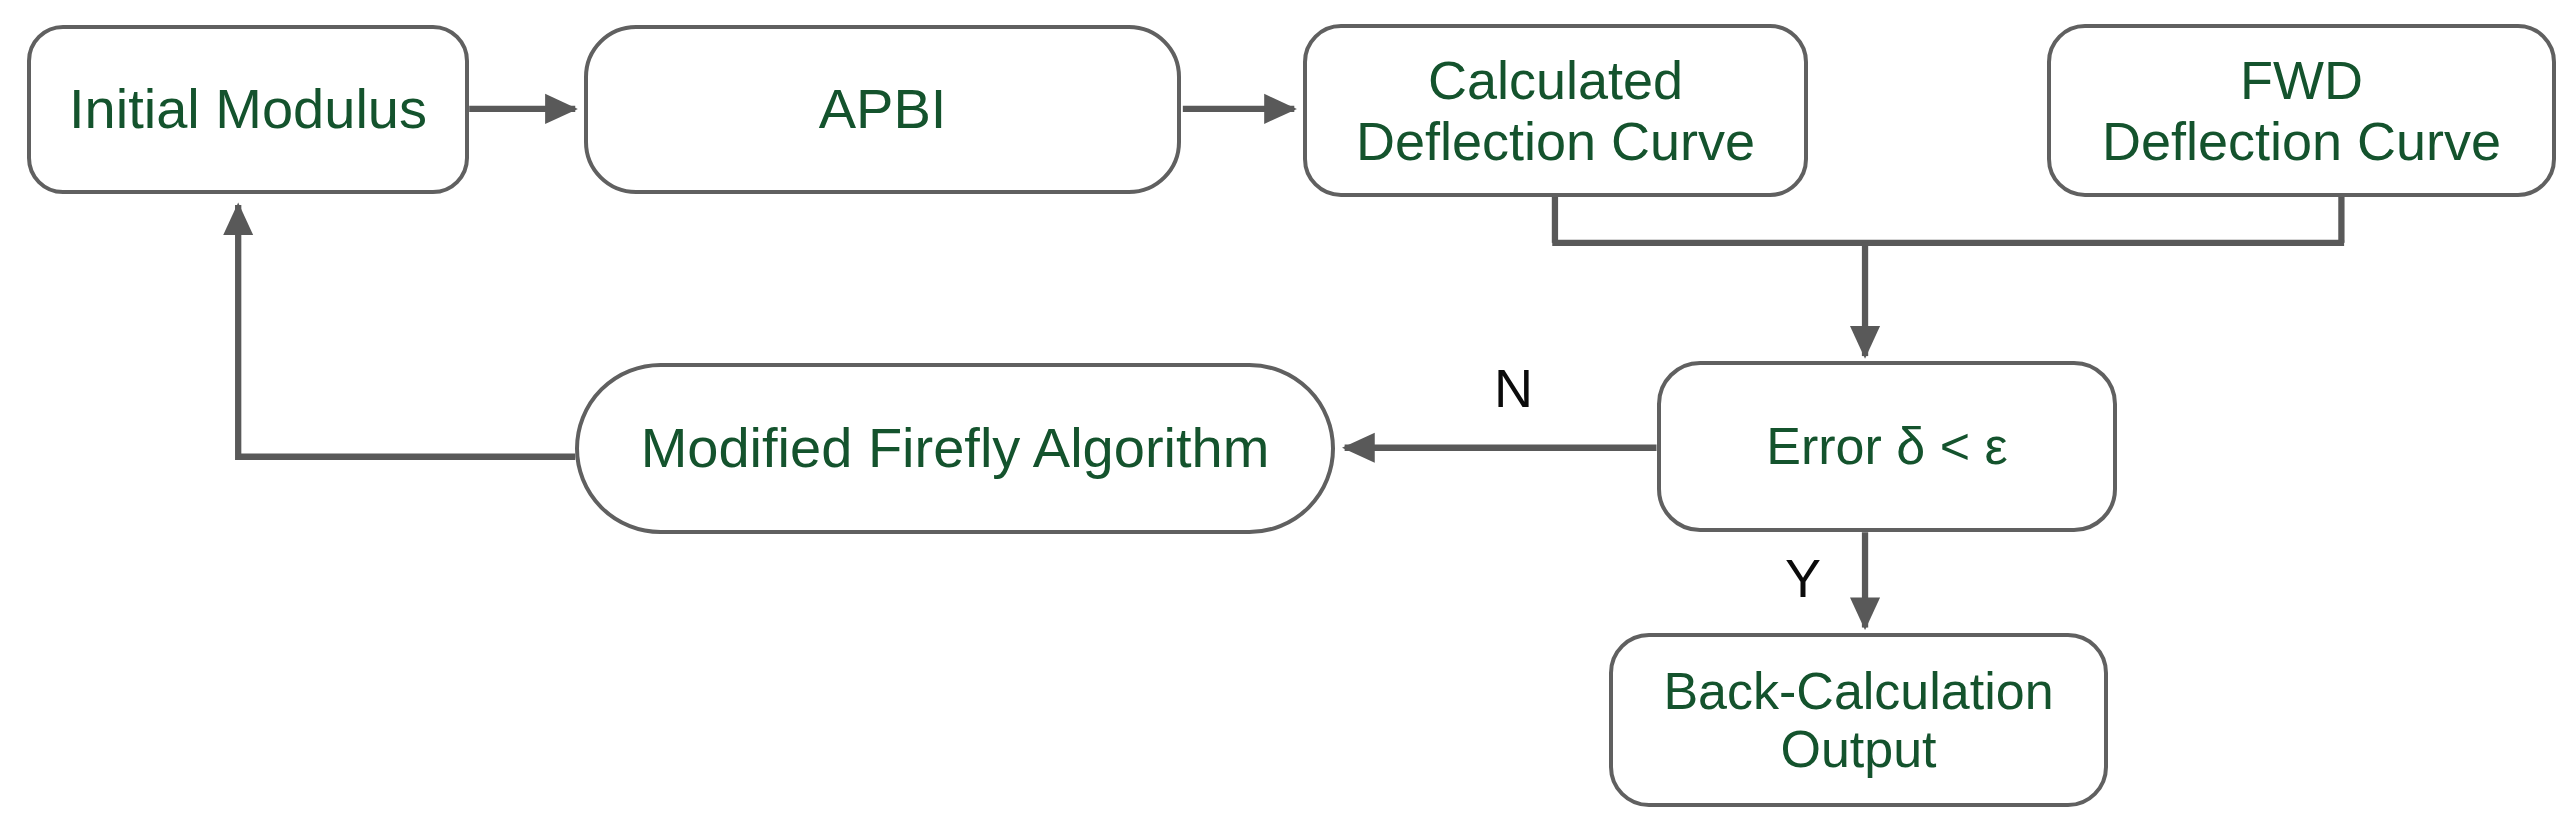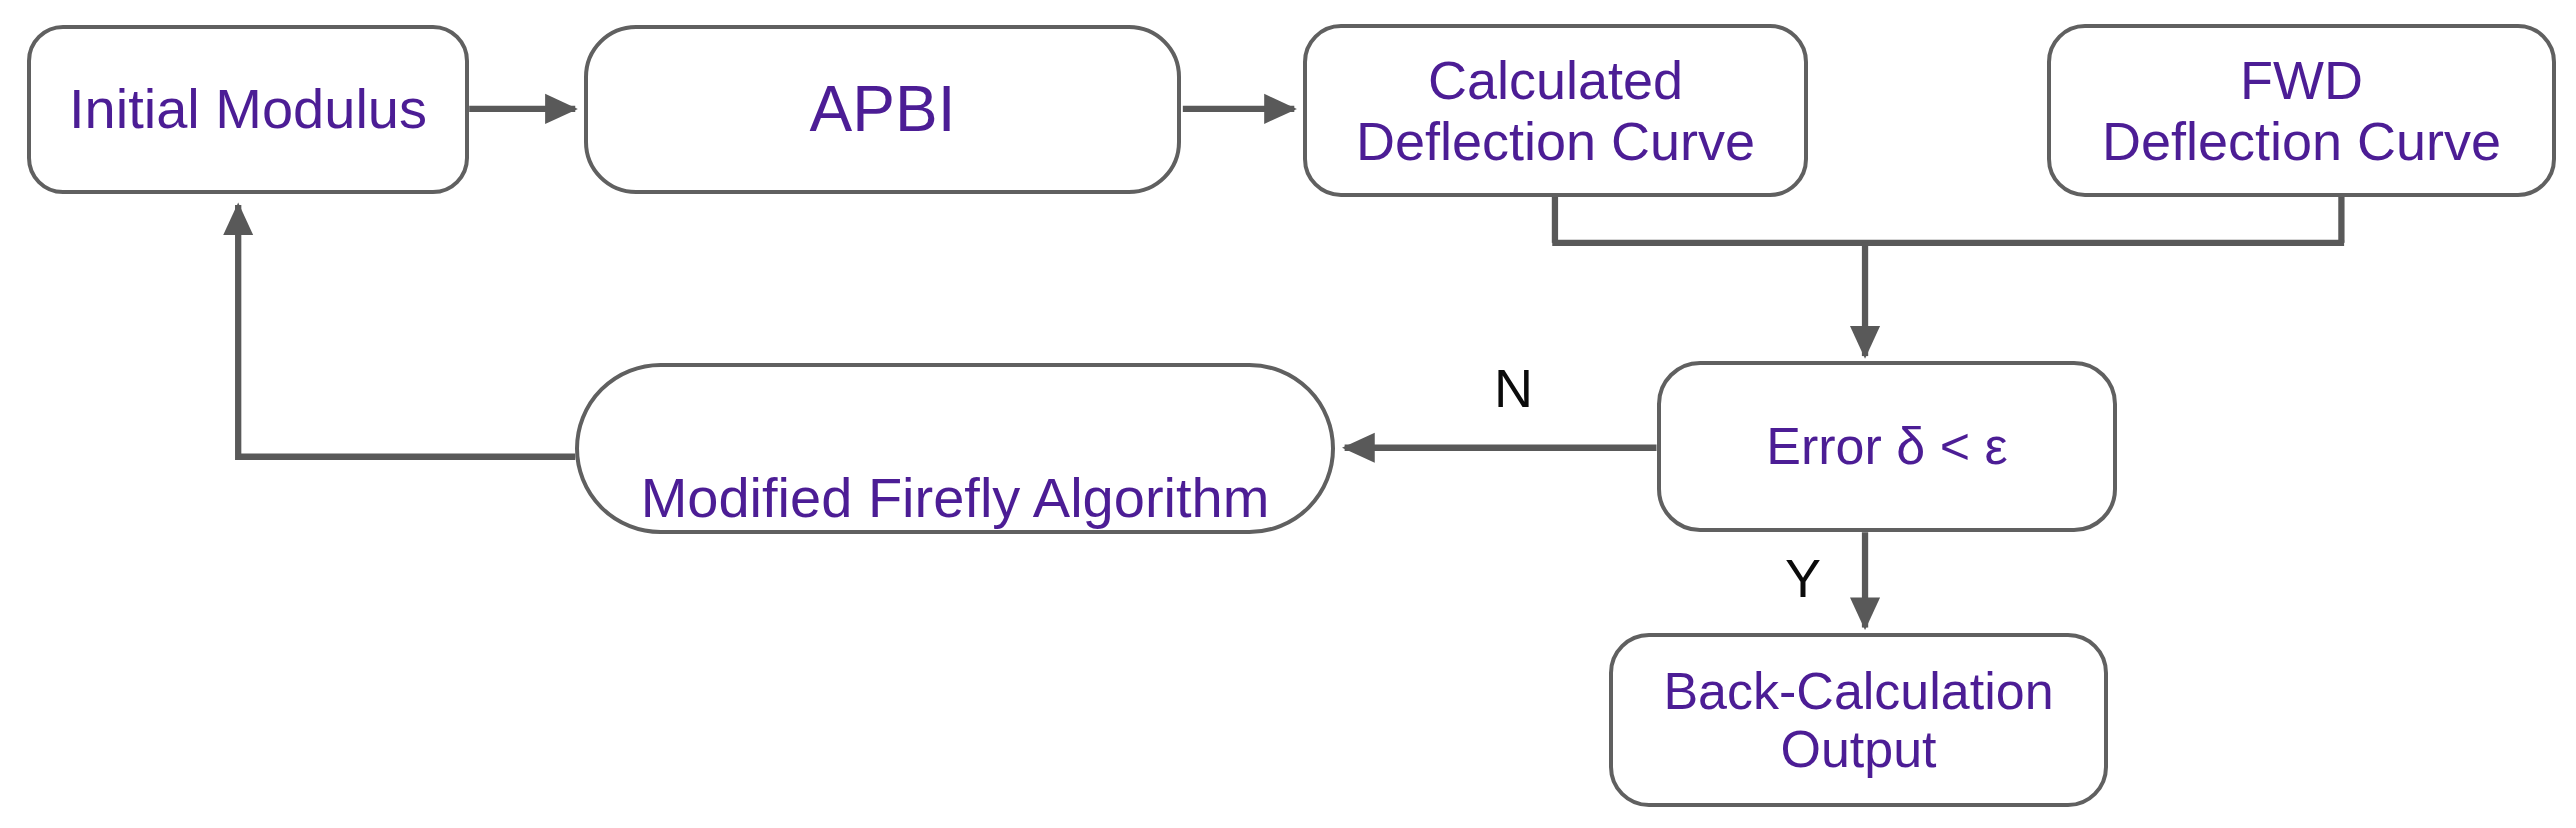--- a/index.html
+++ b/index.html
@@ -27,43 +27,43 @@
   }
   .node {
     position: absolute;
     box-sizing: border-box;
     background: #ffffff;
     border: 4.5px solid #606060;
     display: flex;
     align-items: center;
     justify-content: center;
     text-align: center;
-    color: #4c1d95;
+    color: #14532d;
     line-height: 1.12;
     z-index: 5;
   }
   .node-label {
     display: block;
     white-space: pre-line;
     padding: 0 9px;
   }
   .edge-label {
     position: absolute;
     color: #0b0b0b;
     z-index: 6;
     white-space: nowrap;
     line-height: 1;
   }
 
   
   #node-initial-modulus { left: 27px;   top: 25px;  width: 442px; height: 169px; border-radius: 36px; font-size: 56px; }
-  #node-apbi            { left: 584px;  top: 25px;  width: 597px; height: 169px; border-radius: 52px; font-size: 64px; }
+  #node-apbi            { left: 584px;  top: 25px;  width: 597px; height: 169px; border-radius: 52px; font-size: 56px; }
   #node-calculated      { left: 1303px; top: 24px;  width: 505px; height: 173px; border-radius: 38px; font-size: 54px; }
   #node-fwd             { left: 2047px; top: 24px;  width: 509px; height: 173px; border-radius: 38px; font-size: 54px; }
-  #node-mfa             { left: 575px;  top: 363px; width: 760px; height: 171px; border-radius: 86px; font-size: 56px; align-items: flex-end; }
+  #node-mfa             { left: 575px;  top: 363px; width: 760px; height: 171px; border-radius: 86px; font-size: 56px; }
   #node-error           { left: 1657px; top: 361px; width: 460px; height: 171px; border-radius: 43px; font-size: 52px; }
   #node-backcalc        { left: 1609px; top: 633px; width: 499px; height: 174px; border-radius: 40px; font-size: 52px; }
 
   
   #label-n { left: 1494px; top: 361px; font-size: 54px; }
   #label-y { left: 1785px; top: 551px; font-size: 54px; }
 </style>
 </head>
 <body>
 

